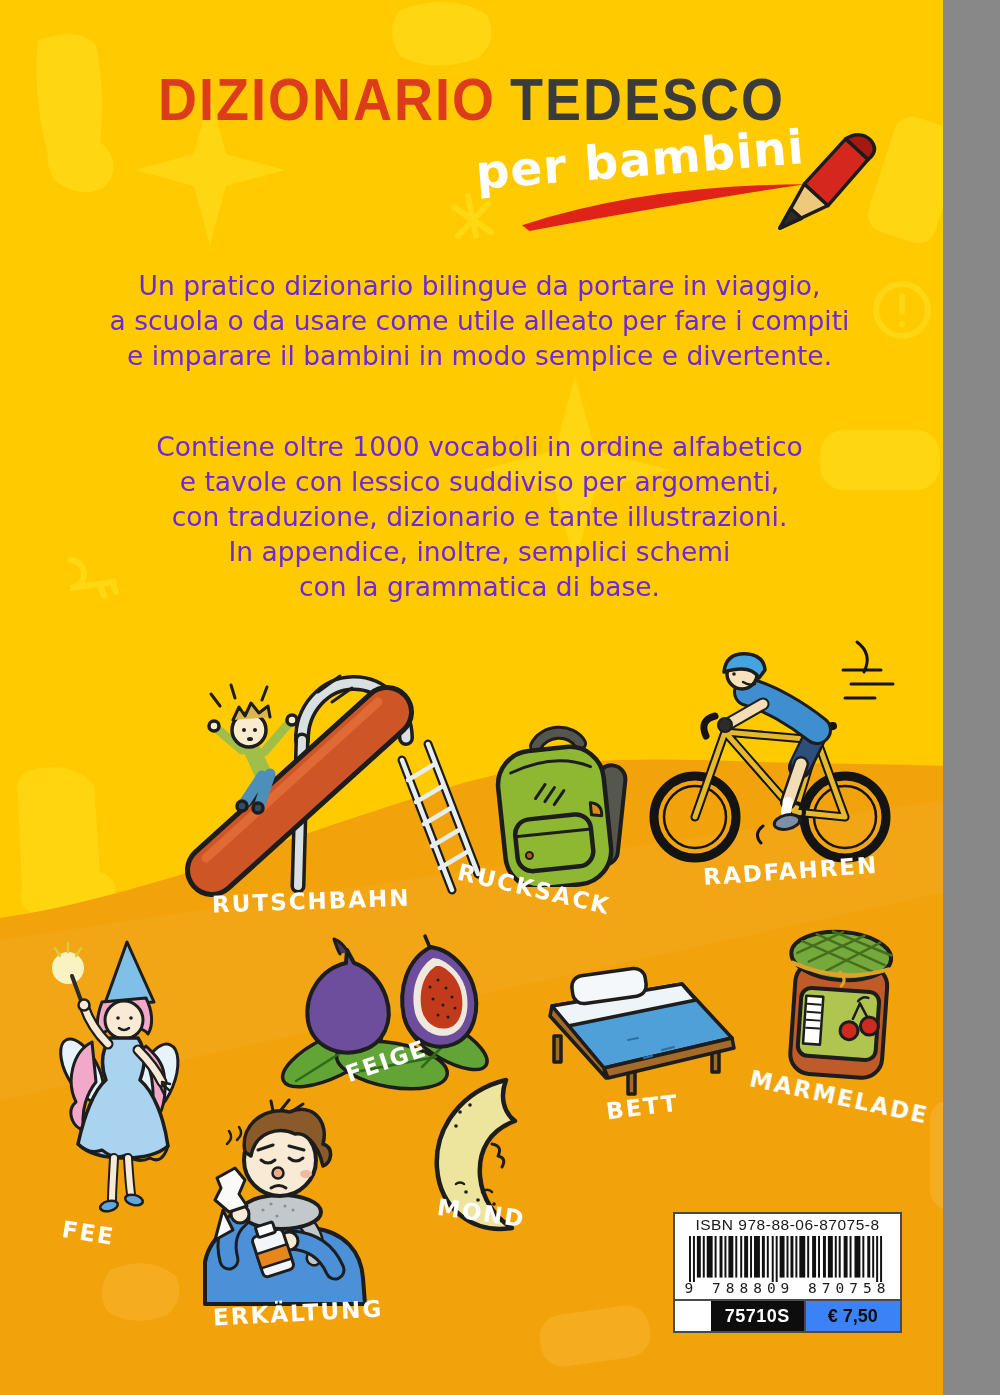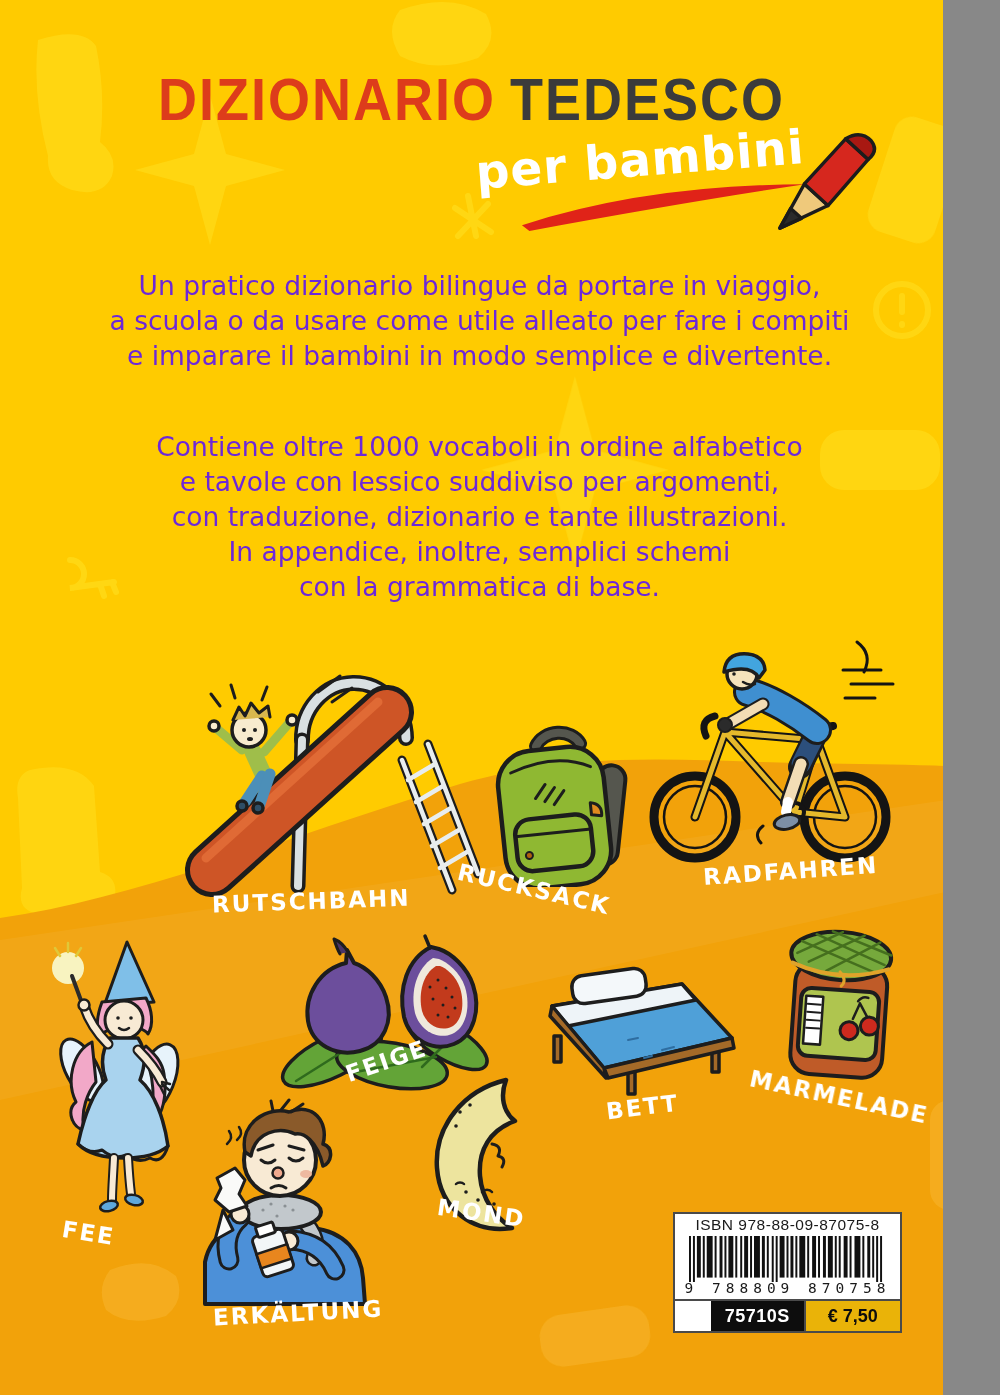--- a/index.html
+++ b/index.html
@@ -51,21 +51,21 @@
     font-family:"DejaVu Sans Mono",monospace;margin-top:-2px;
   }
   .price-row{
     margin-top:auto;display:flex;height:30px;border-top:2px solid #4a4a4a;padding-left:36px;
   }
   .code-cell{
     width:49%;background:#0d0d0d;color:#FFFFFF;font-weight:700;font-size:18px;
     display:flex;align-items:center;justify-content:center;letter-spacing:.5px;
   }
   .price-cell{
-    flex:1;background:#eab308;color:#0d0d0d;font-weight:700;font-size:18px;
+    flex:1;background:#3b82f6;color:#0d0d0d;font-weight:700;font-size:18px;
     display:flex;align-items:center;justify-content:center;border-left:2px solid #4a4a4a;
   }
 </style>
 </head>
 <body>
 
 <div class="cover">
 
   <svg class="bg-layer" width="1000" height="1395" aria-hidden="true">
     <g fill="#FFD916" opacity="0.8">
@@ -438,21 +438,21 @@
   <div class="ill-label" style="left:456px;top:876px;transform:rotate(13deg)">RUCKSACK</div>
   <div class="ill-label" style="left:703px;top:858px;transform:rotate(-4deg)">RADFAHREN</div>
   <div class="ill-label" style="left:62px;top:1220px;transform:rotate(9deg)">FEE</div>
   <div class="ill-label" style="left:344px;top:1048px;transform:rotate(-19deg)">FEIGE</div>
   <div class="ill-label" style="left:606px;top:1094px;transform:rotate(-7deg)">BETT</div>
   <div class="ill-label" style="left:748px;top:1084px;transform:rotate(12deg)">MARMELADE</div>
   <div class="ill-label" style="left:437px;top:1200px;transform:rotate(8deg)">MOND</div>
   <div class="ill-label" style="left:213px;top:1300px;transform:rotate(-3deg)">ERKÄLTUNG</div>
 
   <div class="barcode-box">
-    <div class="isbn-line">ISBN 978-88-09-87075-8</div>
+    <div class="isbn-line">ISBN 978-88-06-87075-8</div>
     <svg class="bars" viewBox="0 0 200 52" preserveAspectRatio="none" aria-hidden="true">
       <g fill="#111111">
         <rect x="0" y="0" width="2" height="52"></rect>
           <rect x="4" y="0" width="2" height="52"></rect>
         <rect x="8" y="0" width="4" height="47"></rect>
           <rect x="14" y="0" width="2" height="47"></rect>
         <rect x="18" y="0" width="6" height="47"></rect>
           <rect x="26" y="0" width="2" height="47"></rect>
         <rect x="31" y="0" width="3" height="47"></rect>
           <rect x="36" y="0" width="2" height="47"></rect>

